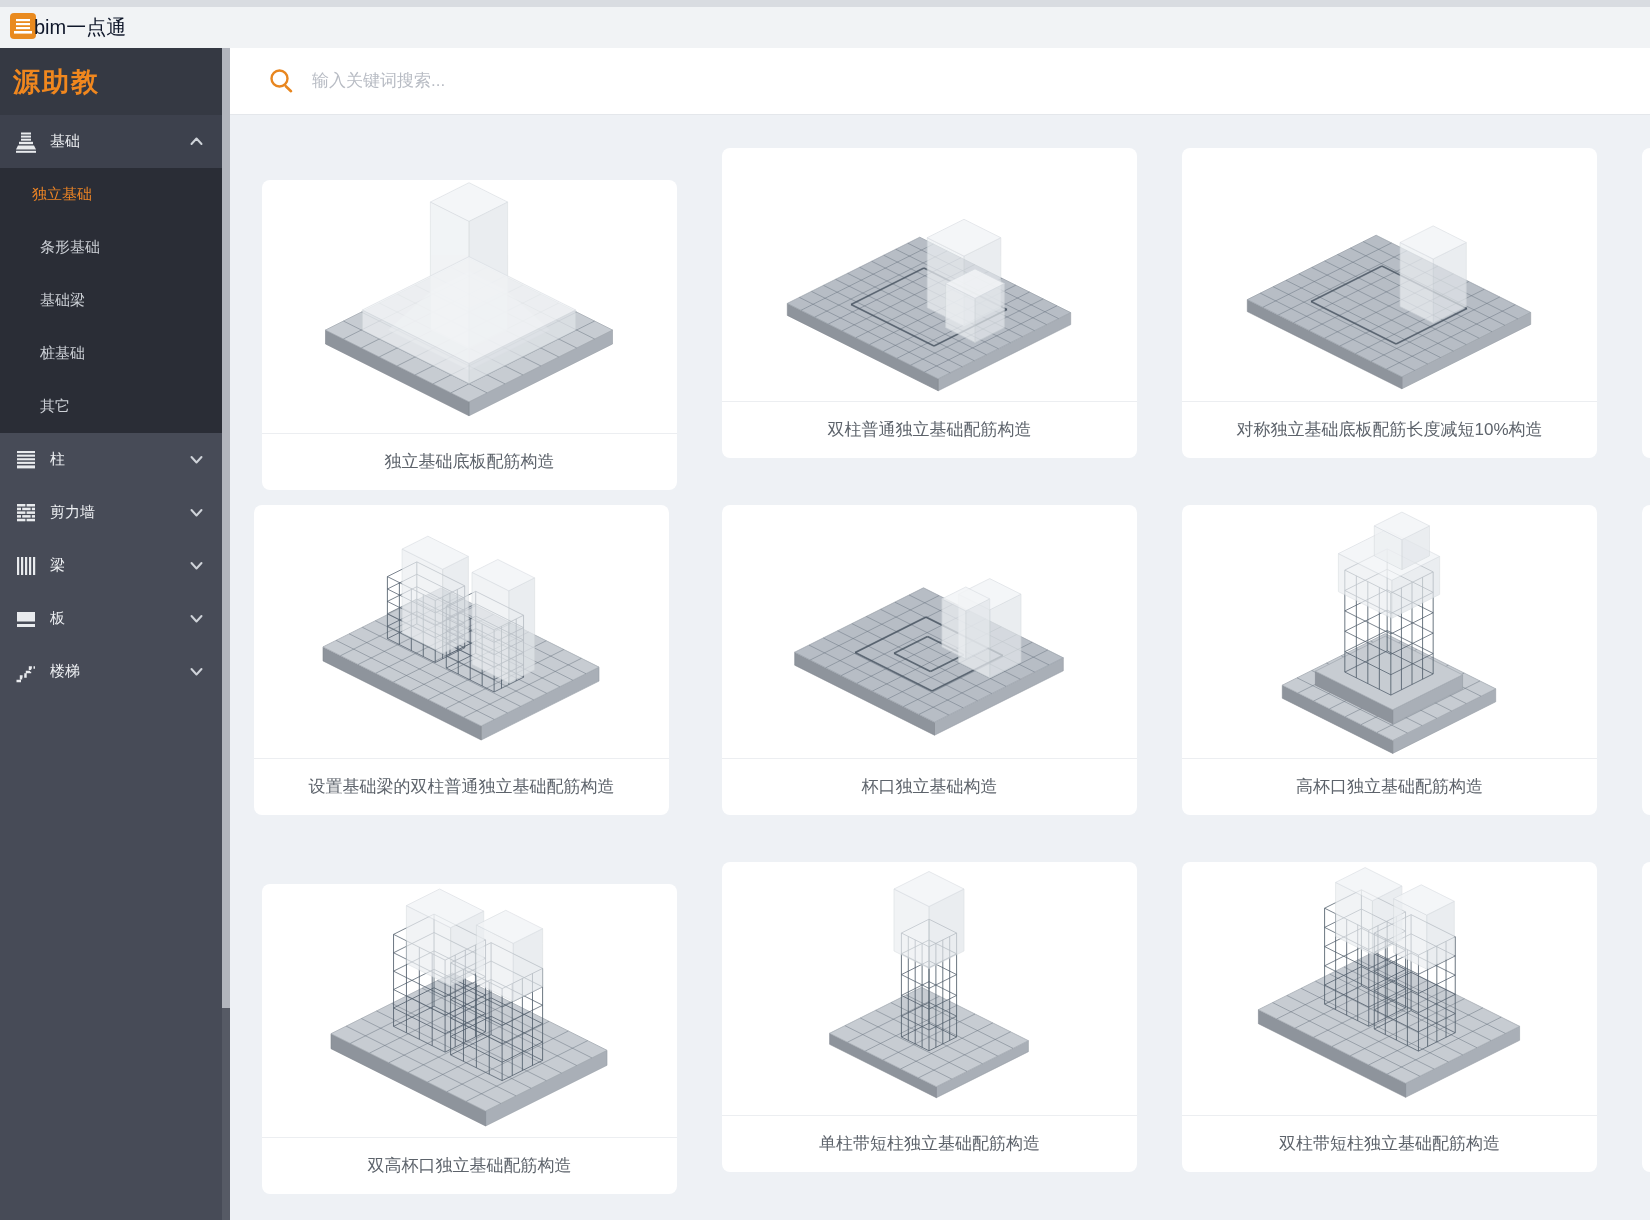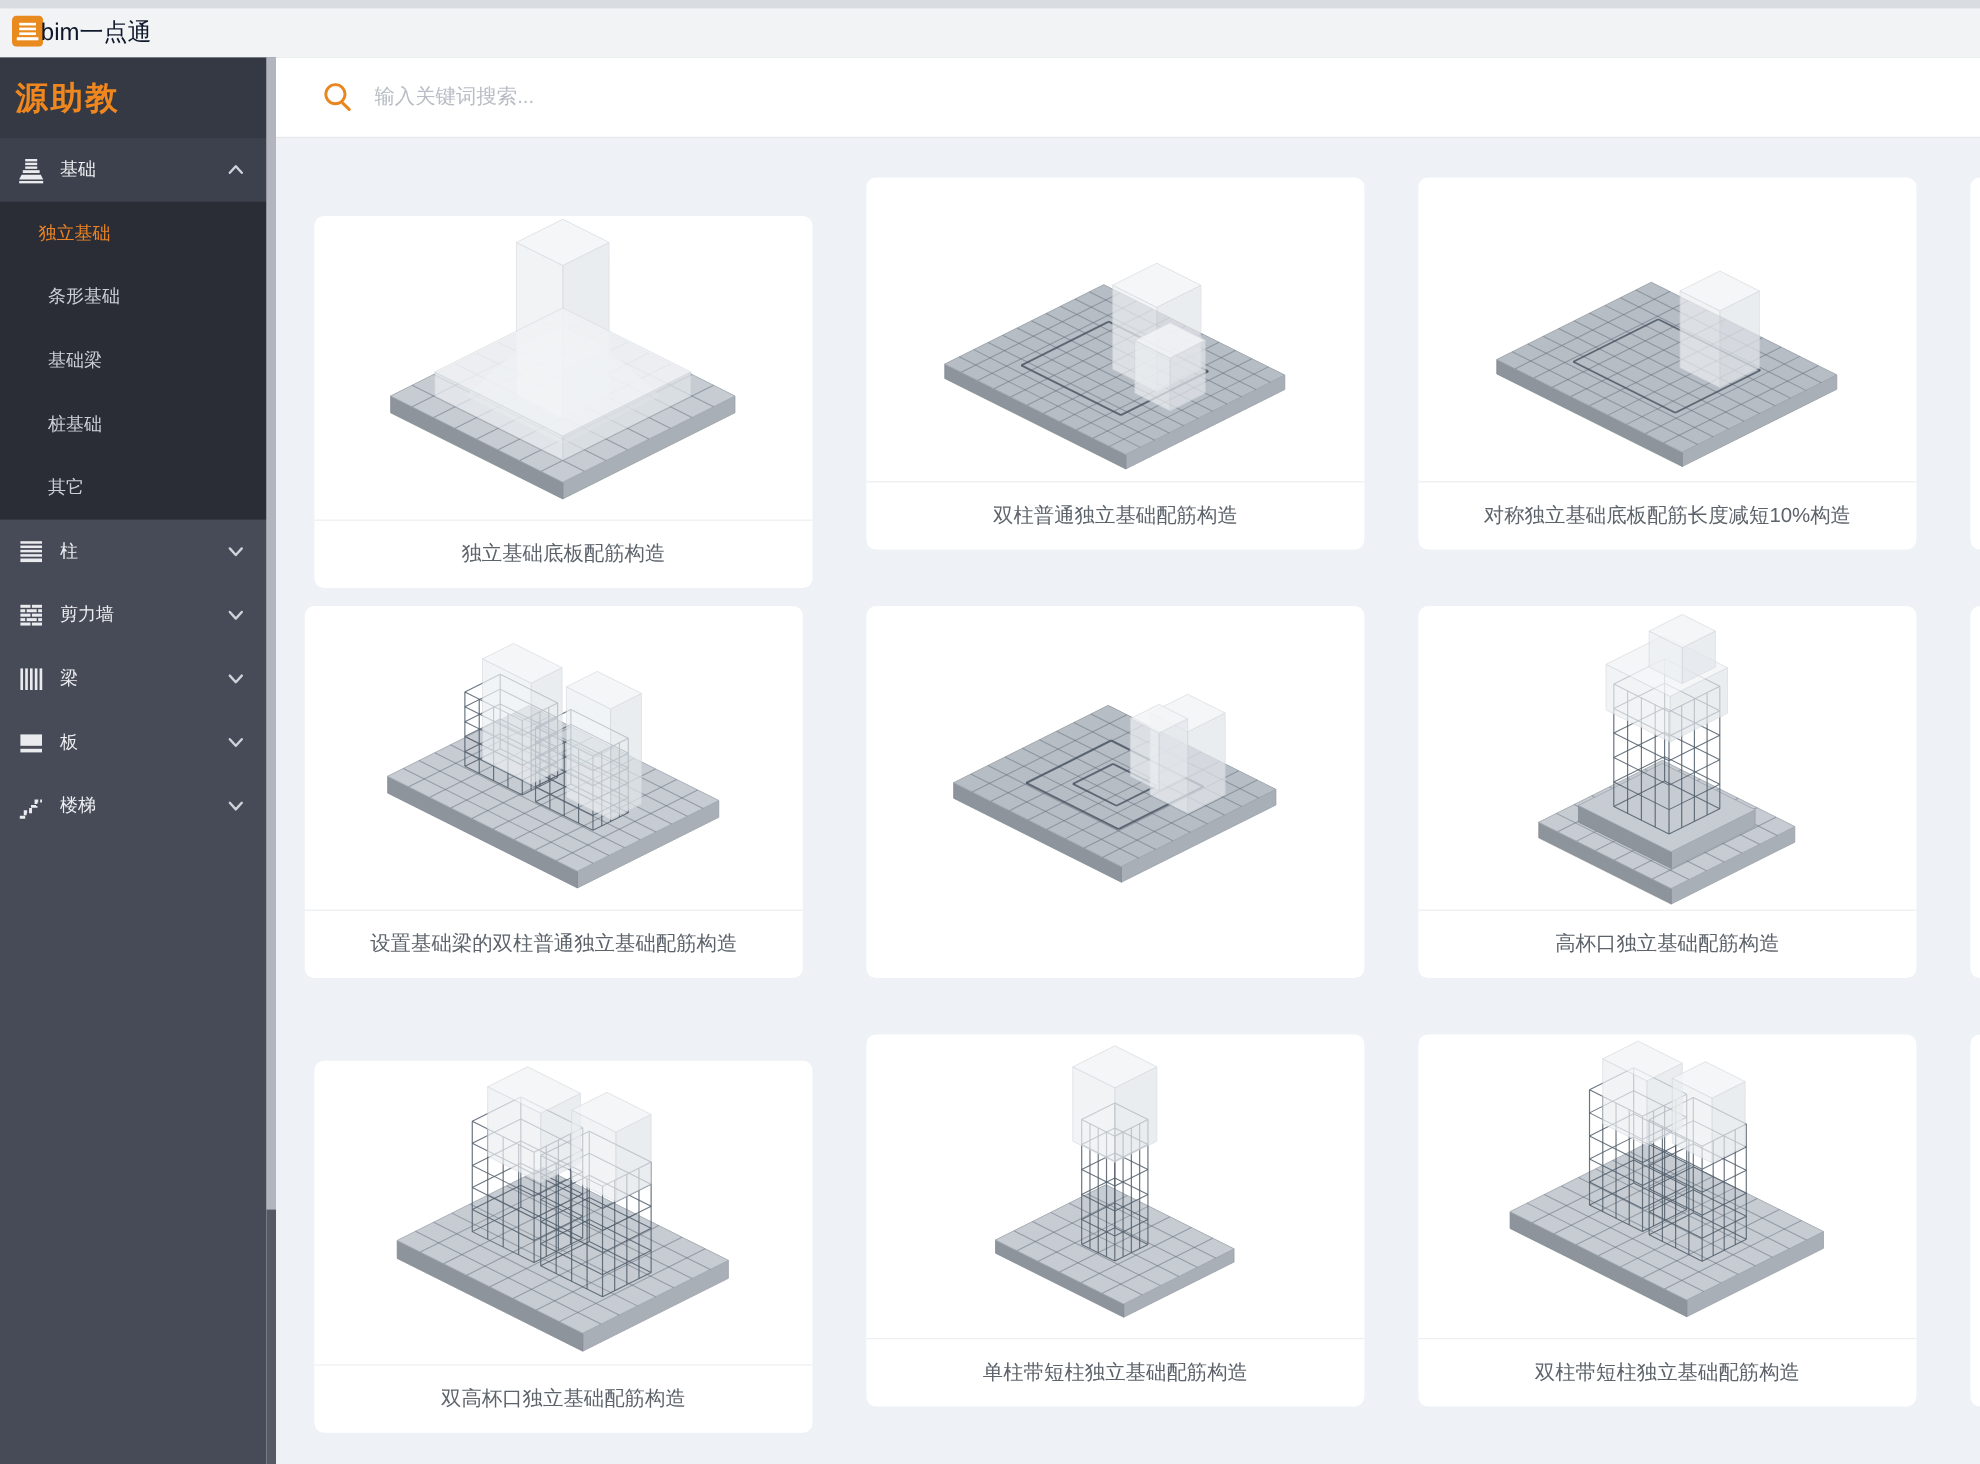--- a/index.html
+++ b/index.html
@@ -409,20 +409,21 @@
           <line x1="241.9232" y1="149.7176" x2="208.4352" y2="166.4616" stroke="#46525f" stroke-width="1.6" opacity="0.8"></line>
           <line x1="208.4352" y1="166.4616" x2="172.0768" y2="148.2824" stroke="#46525f" stroke-width="1.6" opacity="0.8"></line>
           <line x1="172.0768" y1="148.2824" x2="205.5648" y2="131.5384" stroke="#46525f" stroke-width="1.6" opacity="0.8"></line>
           <polygon points="299.0,89.2 267.7,104.9 267.7,172.9 299.0,157.2" fill="#e2e6ea" opacity="0.7" stroke="#d0d5da" stroke-width="0.7"></polygon>
           <polygon points="267.7,104.9 236.4,89.2 236.4,157.2 267.7,172.9" fill="#eceff2" opacity="0.7" stroke="#d0d5da" stroke-width="0.7"></polygon>
           <polygon points="267.7,73.6 299.0,89.2 267.7,104.9 236.4,89.2" fill="#f3f5f7" opacity="0.85" stroke="#d6dadf" stroke-width="0.7"></polygon>
           <polygon points="267.7,93.9 243.8,105.9 243.8,153.9 267.7,141.9" fill="#e2e6ea" opacity="0.7" stroke="#d0d5da" stroke-width="0.7"></polygon>
           <polygon points="243.8,105.9 219.9,93.9 219.9,141.9 243.8,153.9" fill="#eceff2" opacity="0.7" stroke="#d0d5da" stroke-width="0.7"></polygon>
           <polygon points="243.8,82.0 267.7,93.9 243.8,105.9 219.9,93.9" fill="#f3f5f7" opacity="0.85" stroke="#d6dadf" stroke-width="0.7"></polygon>
         </svg>
+        <div class="cap">杯口独立基础构造</div>
       </div>
       <div class="card" style="left: 952px; top: 390px;">
         <svg class="thumb" viewBox="0 0 415 253">
           <polygon points="313.7,183.8 210.7,235.4 210.7,248.4 313.7,196.8" fill="#a9afb7" stroke="#969ca4" stroke-width="0.6"></polygon>
           <polygon points="210.7,235.4 100.3,180.2 100.3,193.2 210.7,248.4" fill="#8e949c" stroke="#81878f" stroke-width="0.6"></polygon>
           <polygon points="203.3,128.6 313.7,183.8 210.7,235.4 100.3,180.2" fill="#c7ccd2" stroke="#a6acb4" stroke-width="0.8"></polygon>
           <line x1="188.6" y1="136" x2="299" y2="191.2" stroke="#616c78" stroke-width="0.9" opacity="0.5"></line>
           <line x1="219.09142857142857" y1="136.5257142857143" x2="116.05142857142856" y2="188.0457142857143" stroke="#616c78" stroke-width="0.9" opacity="0.5"></line>
           <line x1="173.88" y1="143.36" x2="284.28" y2="198.56" stroke="#616c78" stroke-width="0.9" opacity="0.5"></line>
           <line x1="234.86285714285714" y1="144.41142857142856" x2="131.82285714285712" y2="195.93142857142857" stroke="#616c78" stroke-width="0.9" opacity="0.5"></line>

